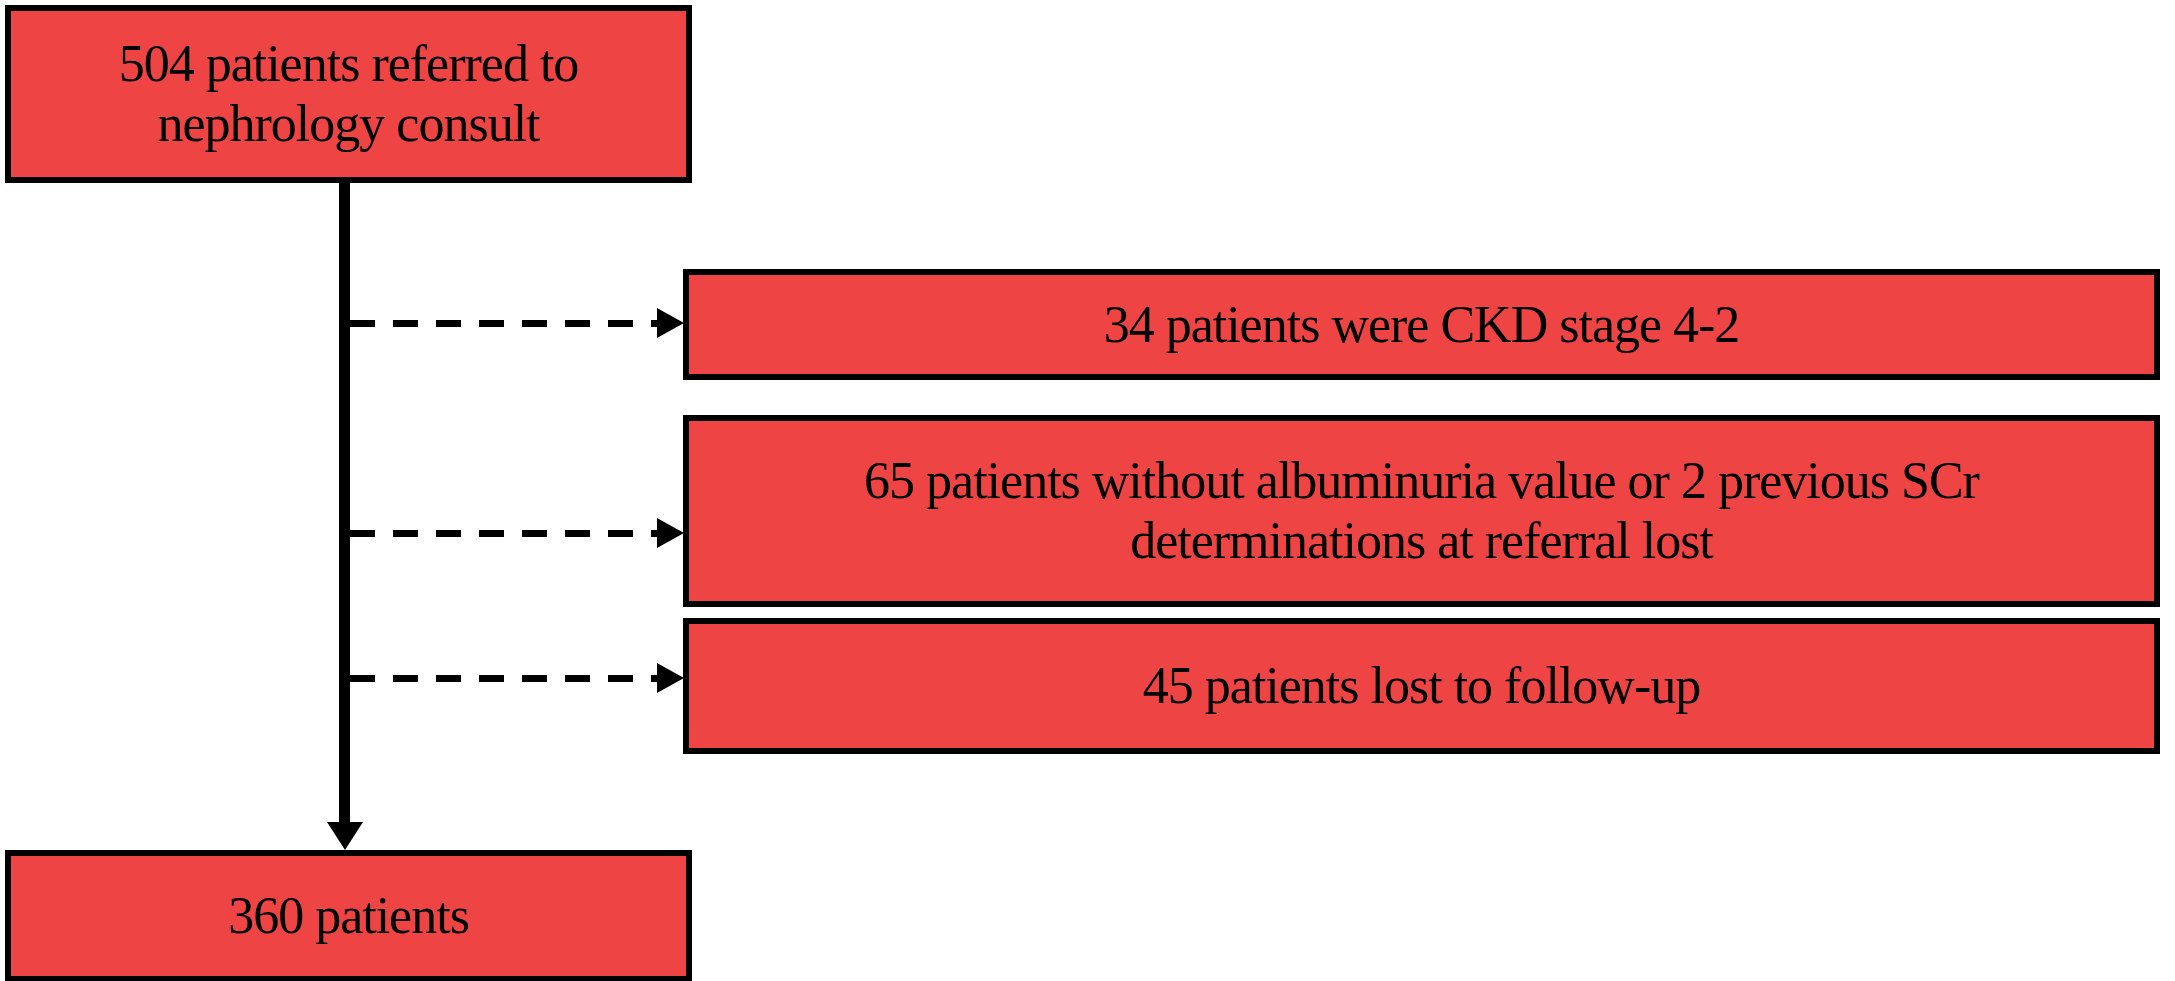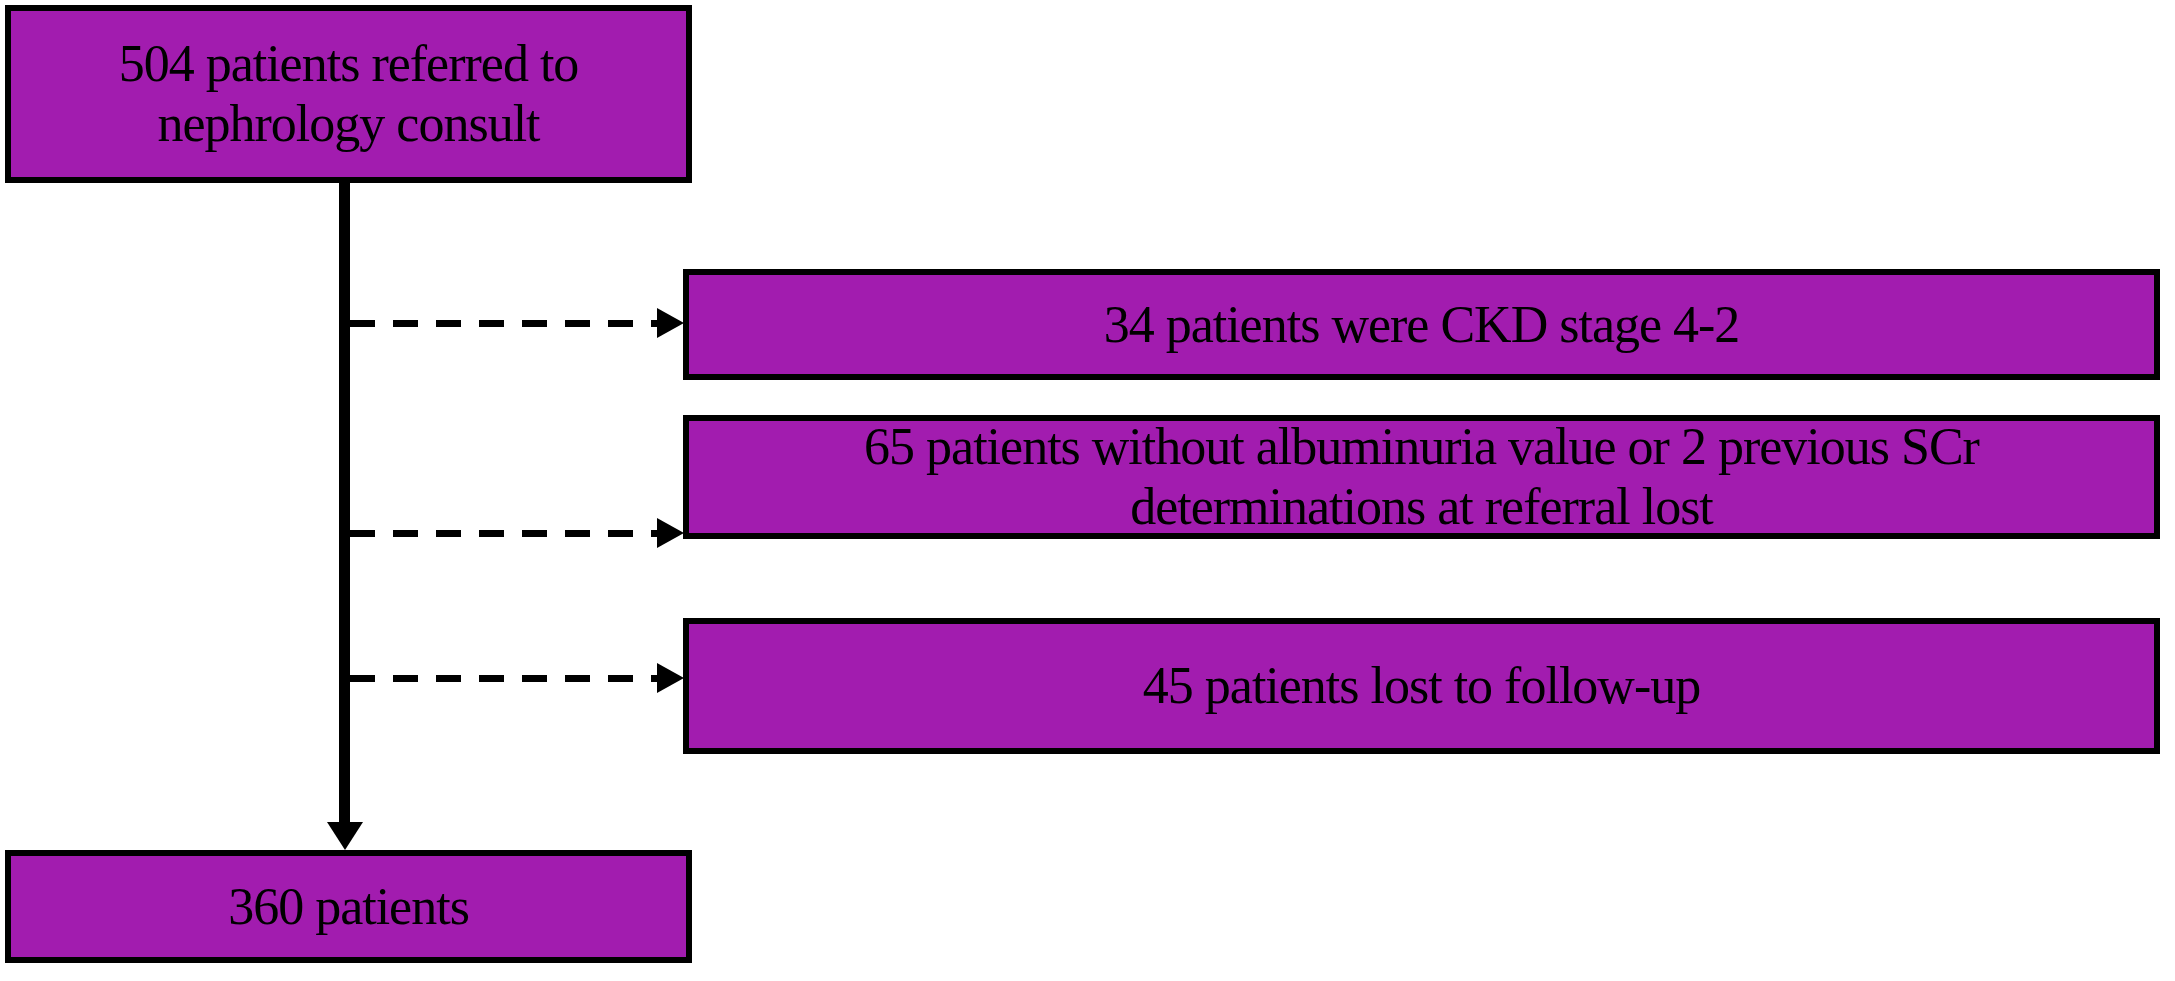--- a/index.html
+++ b/index.html
@@ -13,40 +13,40 @@
     height: 981px;
     background: #ffffff;
     font-family: "Liberation Serif", "DejaVu Serif", serif;
     color: #000000;
     overflow: hidden;
   }
   .fbox {
     position: absolute;
     box-sizing: border-box;
     border: 6px solid #000000;
-    background: #a21caf;
+    background: #ef4444;
     display: flex;
     flex-direction: column;
     align-items: center;
     justify-content: center;
     text-align: center;
     font-size: 52px;
     line-height: 60px;
     letter-spacing: -1px;
   }
   .fbox span { display: block; white-space: nowrap; }
 
   
   .box-source { left: 5px;   top: 5px;   width: 687px;  height: 178px; }
-  .box-final  { left: 5px;   top: 850px; width: 687px;  height: 113px; }
+  .box-final  { left: 5px;   top: 850px; width: 687px;  height: 132px; }
 
   
   .box-r { left: 683px; width: 1477px; }
   .box-excl-1 { top: 269px; height: 111px; }
-  .box-excl-2 { top: 415px; height: 124px; }
+  .box-excl-2 { top: 415px; height: 192px; }
   .box-excl-3 { top: 618px; height: 136px; }
 
   
   .vshaft {
     position: absolute;
     left: 339px;
     top: 183px;
     width: 11px;
     height: 639px;
     background: #000000;

